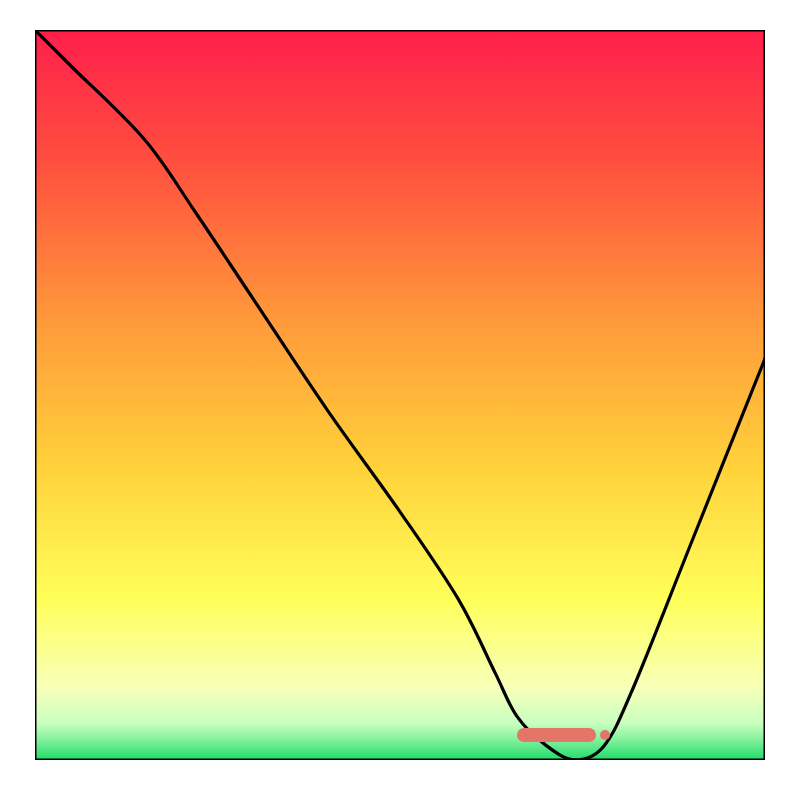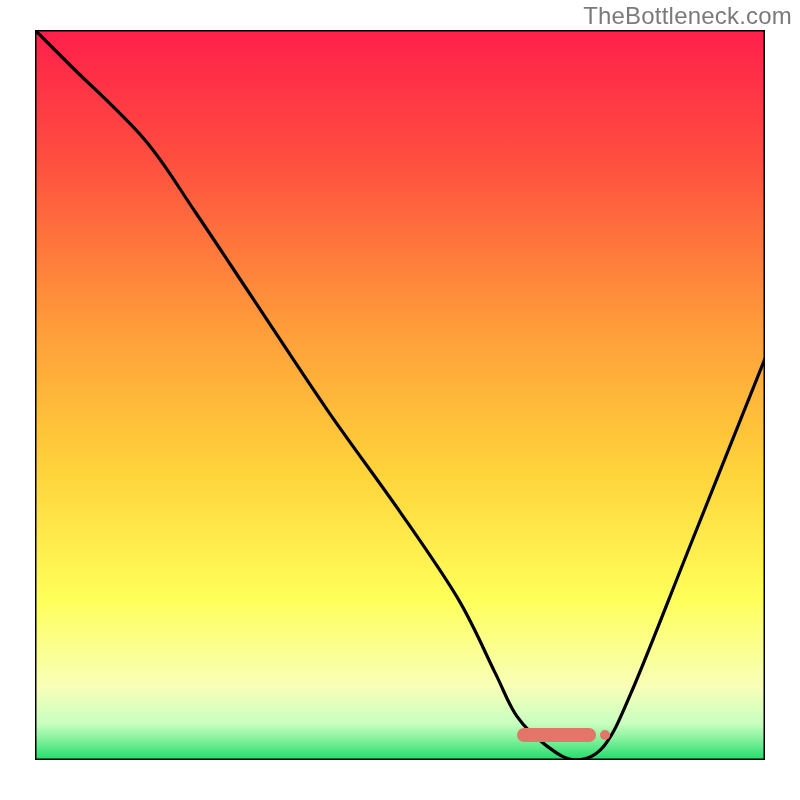--- a/index.html
+++ b/index.html
@@ -49,21 +49,20 @@
     width: 10px;
     height: 10px;
     border-radius: 50%;
     background: #e37668;
   }
 </style>
 </head>
 <body>
 
 <div class="wrap">
-  <div class="watermark">TheBottleneck.com</div>
 
   <div class="plot">
     <svg viewBox="0 0 730 730" preserveAspectRatio="none">
       <defs>
         <linearGradient id="bg" x1="0" y1="0" x2="0" y2="1">
           <stop offset="0%" stop-color="#ff1f4b"></stop>
           <stop offset="18%" stop-color="#ff4f3f"></stop>
           <stop offset="40%" stop-color="#ff9a3a"></stop>
           <stop offset="60%" stop-color="#ffd23a"></stop>
           <stop offset="78%" stop-color="#ffff5a"></stop>

